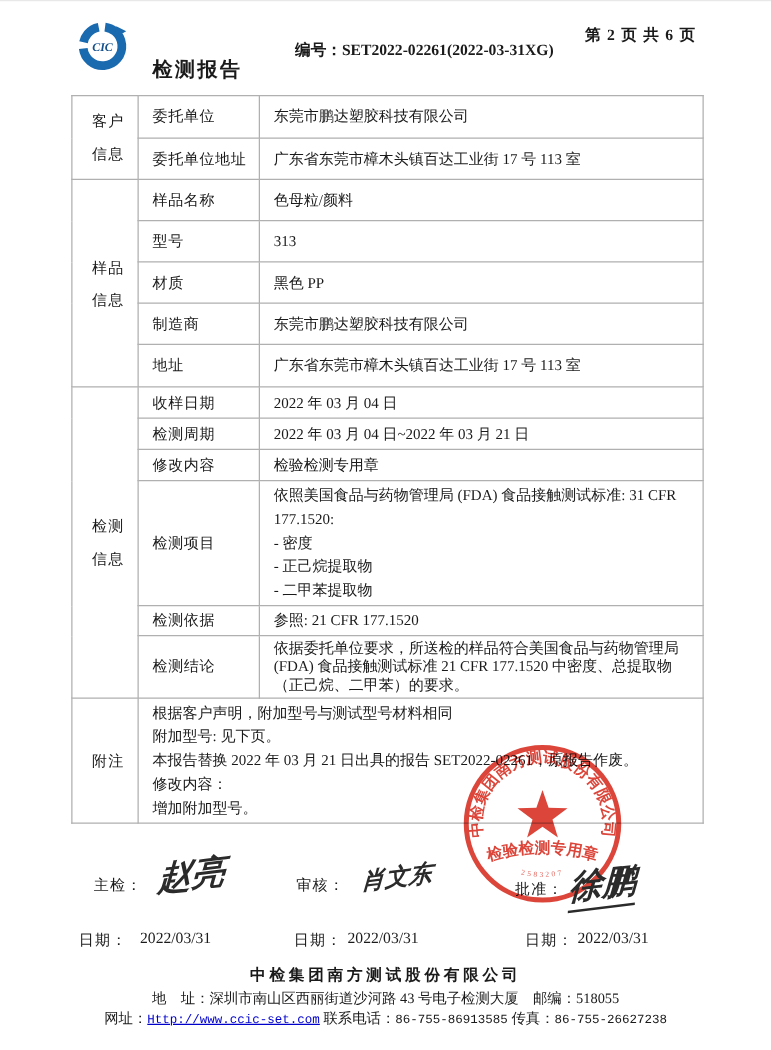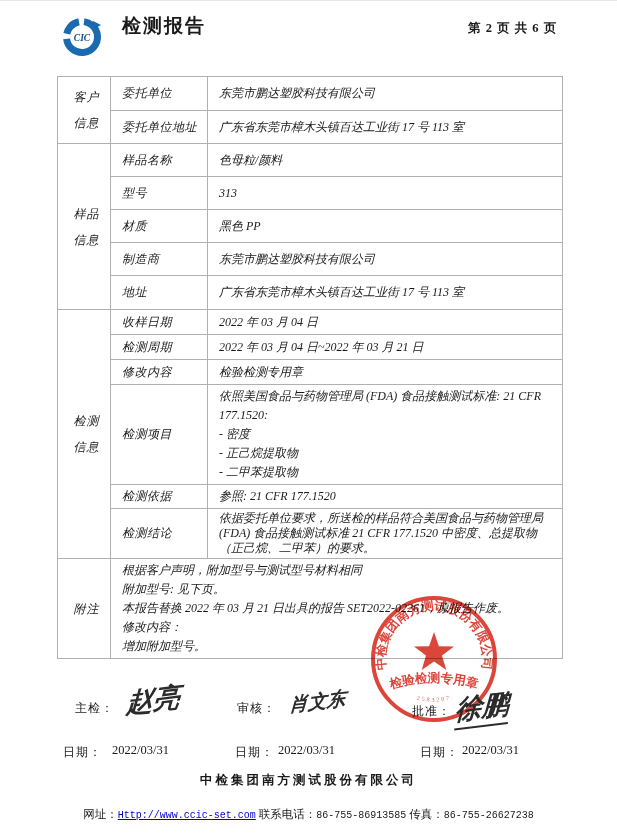--- a/index.html
+++ b/index.html
@@ -7,36 +7,36 @@
     position:relative;
     width:617px;height:840px;
     background:#ffffff;
     font-family:"Liberation Serif","DejaVu Serif",serif;
     color:#1a1a1a;
     overflow:hidden;
     margin:1px auto;
   }
   
   .hdr-logo{position:absolute;left:60px;top:15px;}
-  .hdr-title{position:absolute;left:122px;top:12px;font-size:19px;font-weight:bold;letter-spacing:2px;}
+  .hdr-title{position:absolute;left:122px;top:45px;font-size:16px;font-weight:bold;letter-spacing:2px;}
   .hdr-no{position:absolute;left:236px;top:31px;font-size:12.5px;font-weight:bold;}
   .hdr-page{position:absolute;left:468px;top:19px;font-size:12.5px;font-weight:bold;letter-spacing:1px;}
   
   table.report{
     position:absolute;left:57px;top:75px;width:506px;
     border-collapse:collapse;table-layout:fixed;
     font-size:12px;
   }
   table.report td{
     border:1px solid #b0b0b0;
     vertical-align:middle;
     padding:2px 6px 2px 11px;
     overflow:hidden;
   }
-  table.report{border:1.5px solid #9c9c9c;font-style:italic;}
+  table.report{border:1.5px solid #9c9c9c;}
   td.group{
     text-align:center;padding:2px 2px;
     white-space:pre-line;line-height:26px;letter-spacing:1px;
   }
   td.lbl{letter-spacing:.5px;}
   td.multiline{white-space:pre-line;line-height:19px;vertical-align:middle;}
   td.para{line-height:15px;padding-top:3px;padding-bottom:3px;padding-right:9px;}
   
   .abs{position:absolute;}
   .siglabel{font-size:12px;letter-spacing:1px;}
@@ -69,20 +69,21 @@
 
   <div class="hdr-logo">
     <svg width="44" height="42" viewBox="0 0 44 42">
       <circle cx="22" cy="21" r="15.5" fill="none" stroke="#1a6ab0" stroke-width="7" stroke-dasharray="60 5 18 5" transform="rotate(-50 22 21)"></circle>
       <polygon points="33,5 41,9 32,14" fill="#1a6ab0"></polygon>
       <circle cx="22" cy="21" r="11" fill="#ffffff"></circle>
       <text x="22" y="25" text-anchor="middle" font-size="9.5" font-weight="bold" font-style="italic" fill="#14508c" font-family="Liberation Serif, serif">CIC</text>
     </svg>
   </div>
   <div class="hdr-title">检测报告</div>
+  <div class="hdr-no"><span>编号：</span><span>SET2022-02261(2022-03-31XG)</span></div>
   <div class="hdr-page">第 2 页 共 6 页</div>
 
   <table class="report">
     <colgroup>
         <col style="width:53px">
         <col style="width:97px">
         <col>
       </colgroup>
     <tbody>
 
@@ -129,21 +130,21 @@
       <tr style="height:25px">
         <td class="lbl">检测周期</td>
         <td class="val">2022 年 03 月 04 日~2022 年 03 月 21 日</td>
       </tr>
       <tr style="height:25px">
         <td class="lbl">修改内容</td>
         <td class="val">检验检测专用章</td>
       </tr>
       <tr style="height:95px">
         <td class="lbl">检测项目</td>
-        <td class="val multiline">依照美国食品与药物管理局 (FDA) 食品接触测试标准: 21 CFR
+        <td class="val multiline">依照美国食品与药物管理局 (FDA) 食品接触测试标准: 31 CFR
 177.1520:
 - 密度
 - 正己烷提取物
 - 二甲苯提取物</td>
       </tr>
       <tr style="height:24px">
         <td class="lbl">检测依据</td>
         <td class="val">参照: 21 CFR 177.1520</td>
       </tr>
       <tr style="height:45px">
@@ -193,15 +194,16 @@
     </text>
     <text font-size="12.5" font-weight="bold" fill="#d9372b" font-family="Liberation Serif, serif">
       <textPath href="#arcMid" startOffset="50%" text-anchor="middle">检验检测专用章</textPath>
     </text>
     <text font-size="6" fill="#d9372b" letter-spacing="2" opacity="0.85" font-family="Liberation Serif, serif">
       <textPath href="#arcBot" startOffset="50%" text-anchor="middle">2583207</textPath>
     </text>
   </svg>
 
   <div class="foot foot-company abs">中检集团南方测试股份有限公司</div>
+  <div class="foot foot-line abs">地　址：深圳市南山区西丽街道沙河路 43 号电子检测大厦　邮编：518055</div>
   <div class="foot foot-line2 abs"><span>网址：</span><a class="weblink mono" href="#">Http://www.ccic-set.com</a><span> 联系电话：</span><span class="mono">86-755-86913585</span><span> 传真：</span><span class="mono">86-755-26627238</span></div>
 
 </div>
 
 </body></html>

